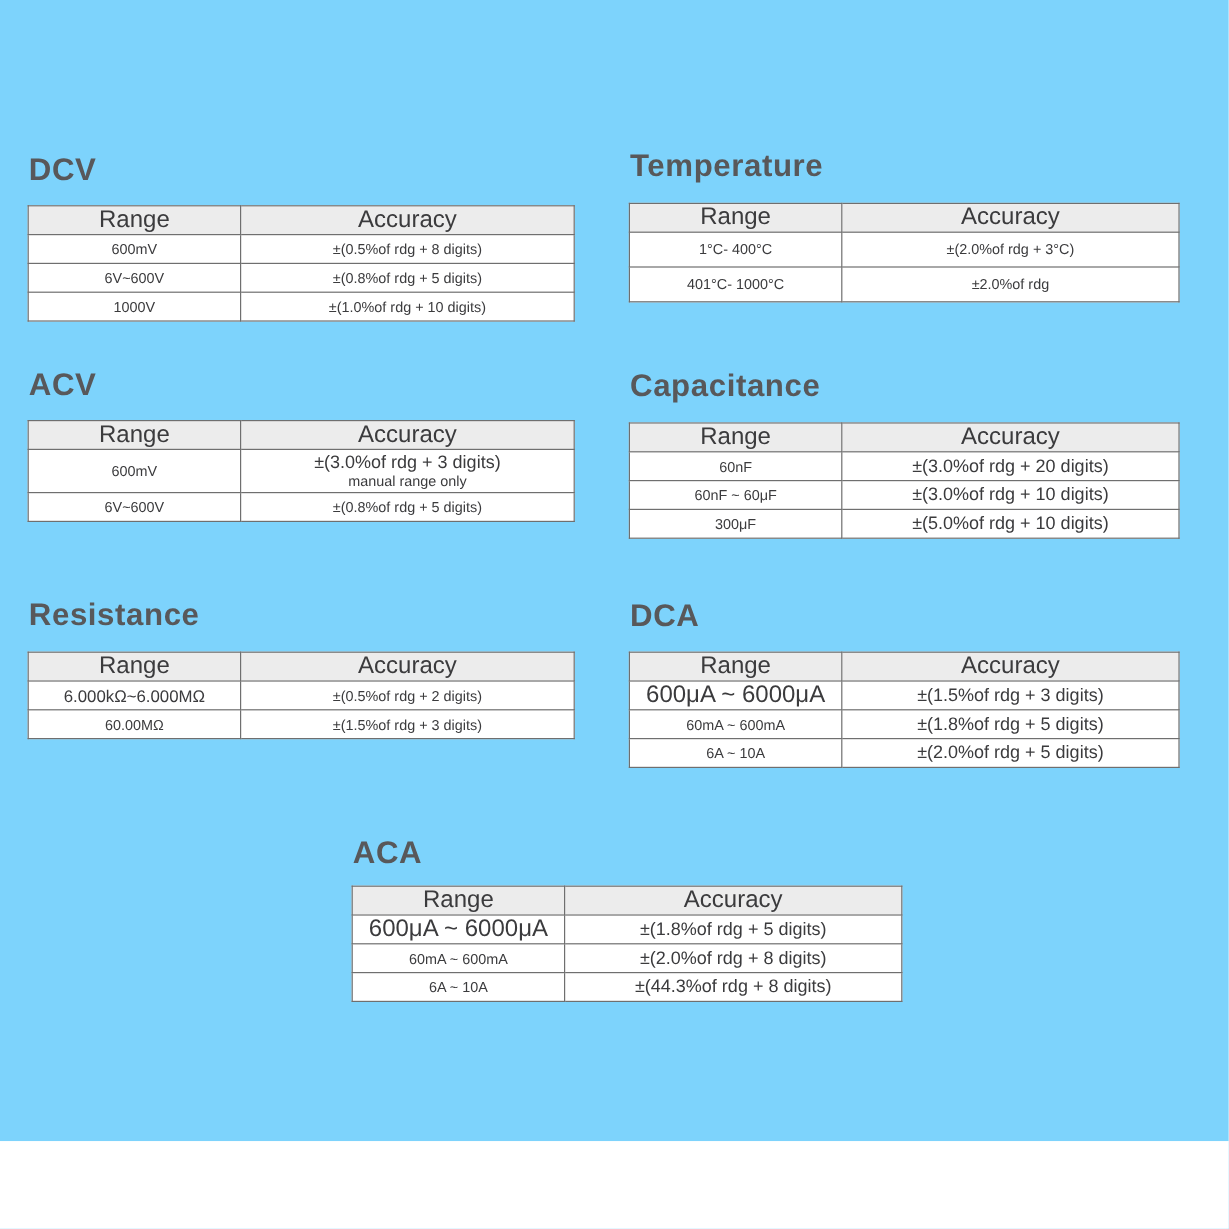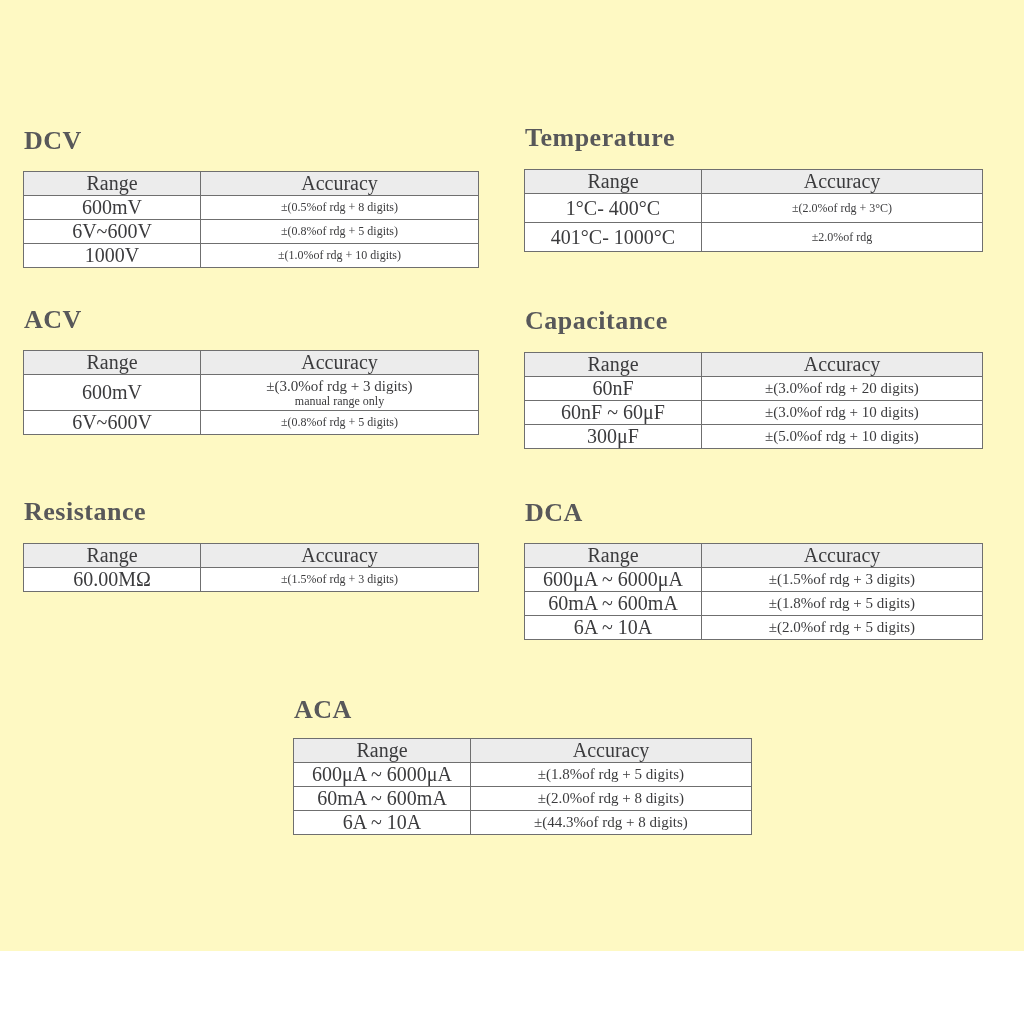--- a/index.html
+++ b/index.html
@@ -1,19 +1,19 @@
 <!DOCTYPE html>
 <html><head>
 <meta charset="utf-8">
 <style>
   html,body { margin:0; padding:0; background:#ffffff; }
   #canvas {
     position:relative; width:1024px; height:951px;
-    background:#fef9c3; overflow:hidden;
-    font-family:Liberation Serif, serif;
+    background:#7dd3fc; overflow:hidden;
+    font-family:Liberation Sans, sans-serif;
     color:#3b3b3d;
   }
   section.spec { position:absolute; }
   h2.title {
     position:absolute; margin:0; top:0; left:1px;
     font-size:26px; font-weight:bold; color:#58585a; letter-spacing:0.5px;
     white-space:nowrap;
   }
   table.spec-table {
     position:absolute; border-collapse:collapse; table-layout:fixed;
@@ -21,21 +21,21 @@
   }
   table.spec-table th, table.spec-table td {
     border:1px solid #6f6f6f; text-align:center; vertical-align:middle;
     padding:0; overflow:hidden; white-space:nowrap;
   }
   table.spec-table th {
     background:#ececec; font-weight:normal; font-size:20px; color:#3b3b3d;
   }
   thead tr { height:23px; }
   tbody tr { height:24px; }
-  td.rg { font-size:20px; }
+  td.rg { font-size:12px; }
   td.ac { font-size:12px; }
   td.sm { font-size:15px; }
   td.rg.sm { font-size:14px; }
   td.rg.md { font-size:20px; }
   .note { font-size:12px; line-height:1.1; }
   .acc-line { line-height:1.25; }
 
   
   #sec-dcv  { left:23px;  top:126px; width:456px; }
   #sec-dcv  table { top:45px; width:456px; }
@@ -183,20 +183,24 @@
           <col>
         </colgroup>
       <thead>
         <tr>
           <th>Range</th>
           <th>Accuracy</th>
         </tr>
       </thead>
       <tbody>
         <tr>
+          <td class="rg sm">6.000kΩ~6.000MΩ</td>
+          <td class="ac">±(0.5%of rdg + 2 digits)</td>
+        </tr>
+        <tr>
           <td class="rg">60.00MΩ</td>
           <td class="ac">±(1.5%of rdg + 3 digits)</td>
         </tr>
       </tbody>
     </table>
   </section>
 
   <section class="spec" id="sec-dca">
     <h2 class="title">DCA</h2>
     <table class="spec-table">

